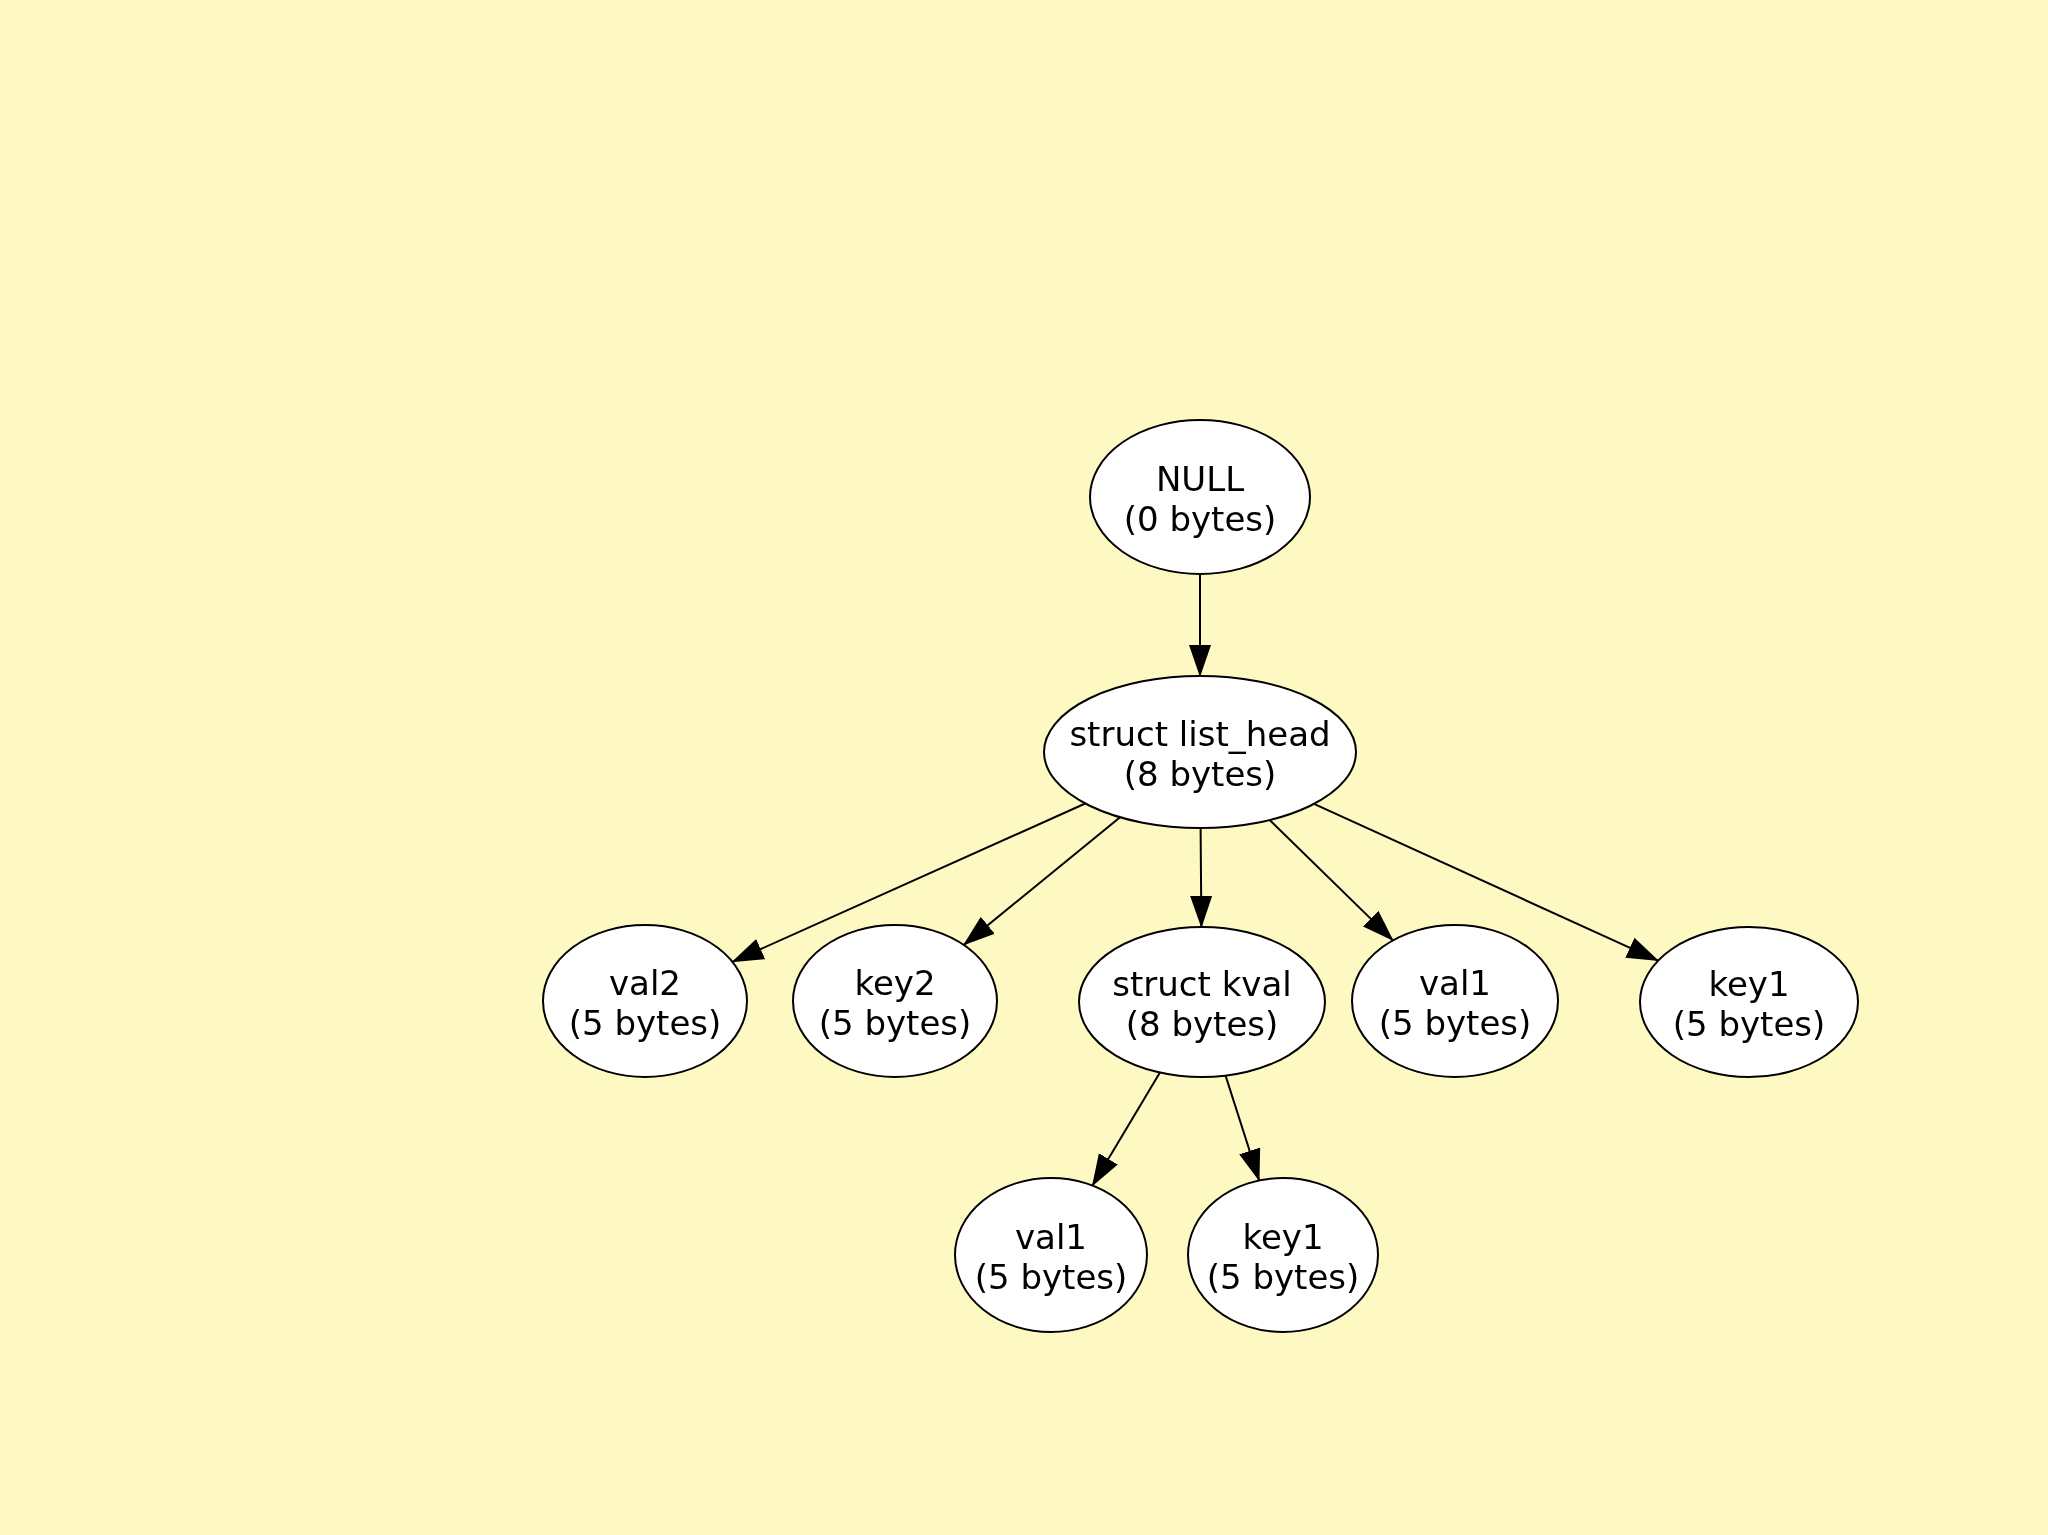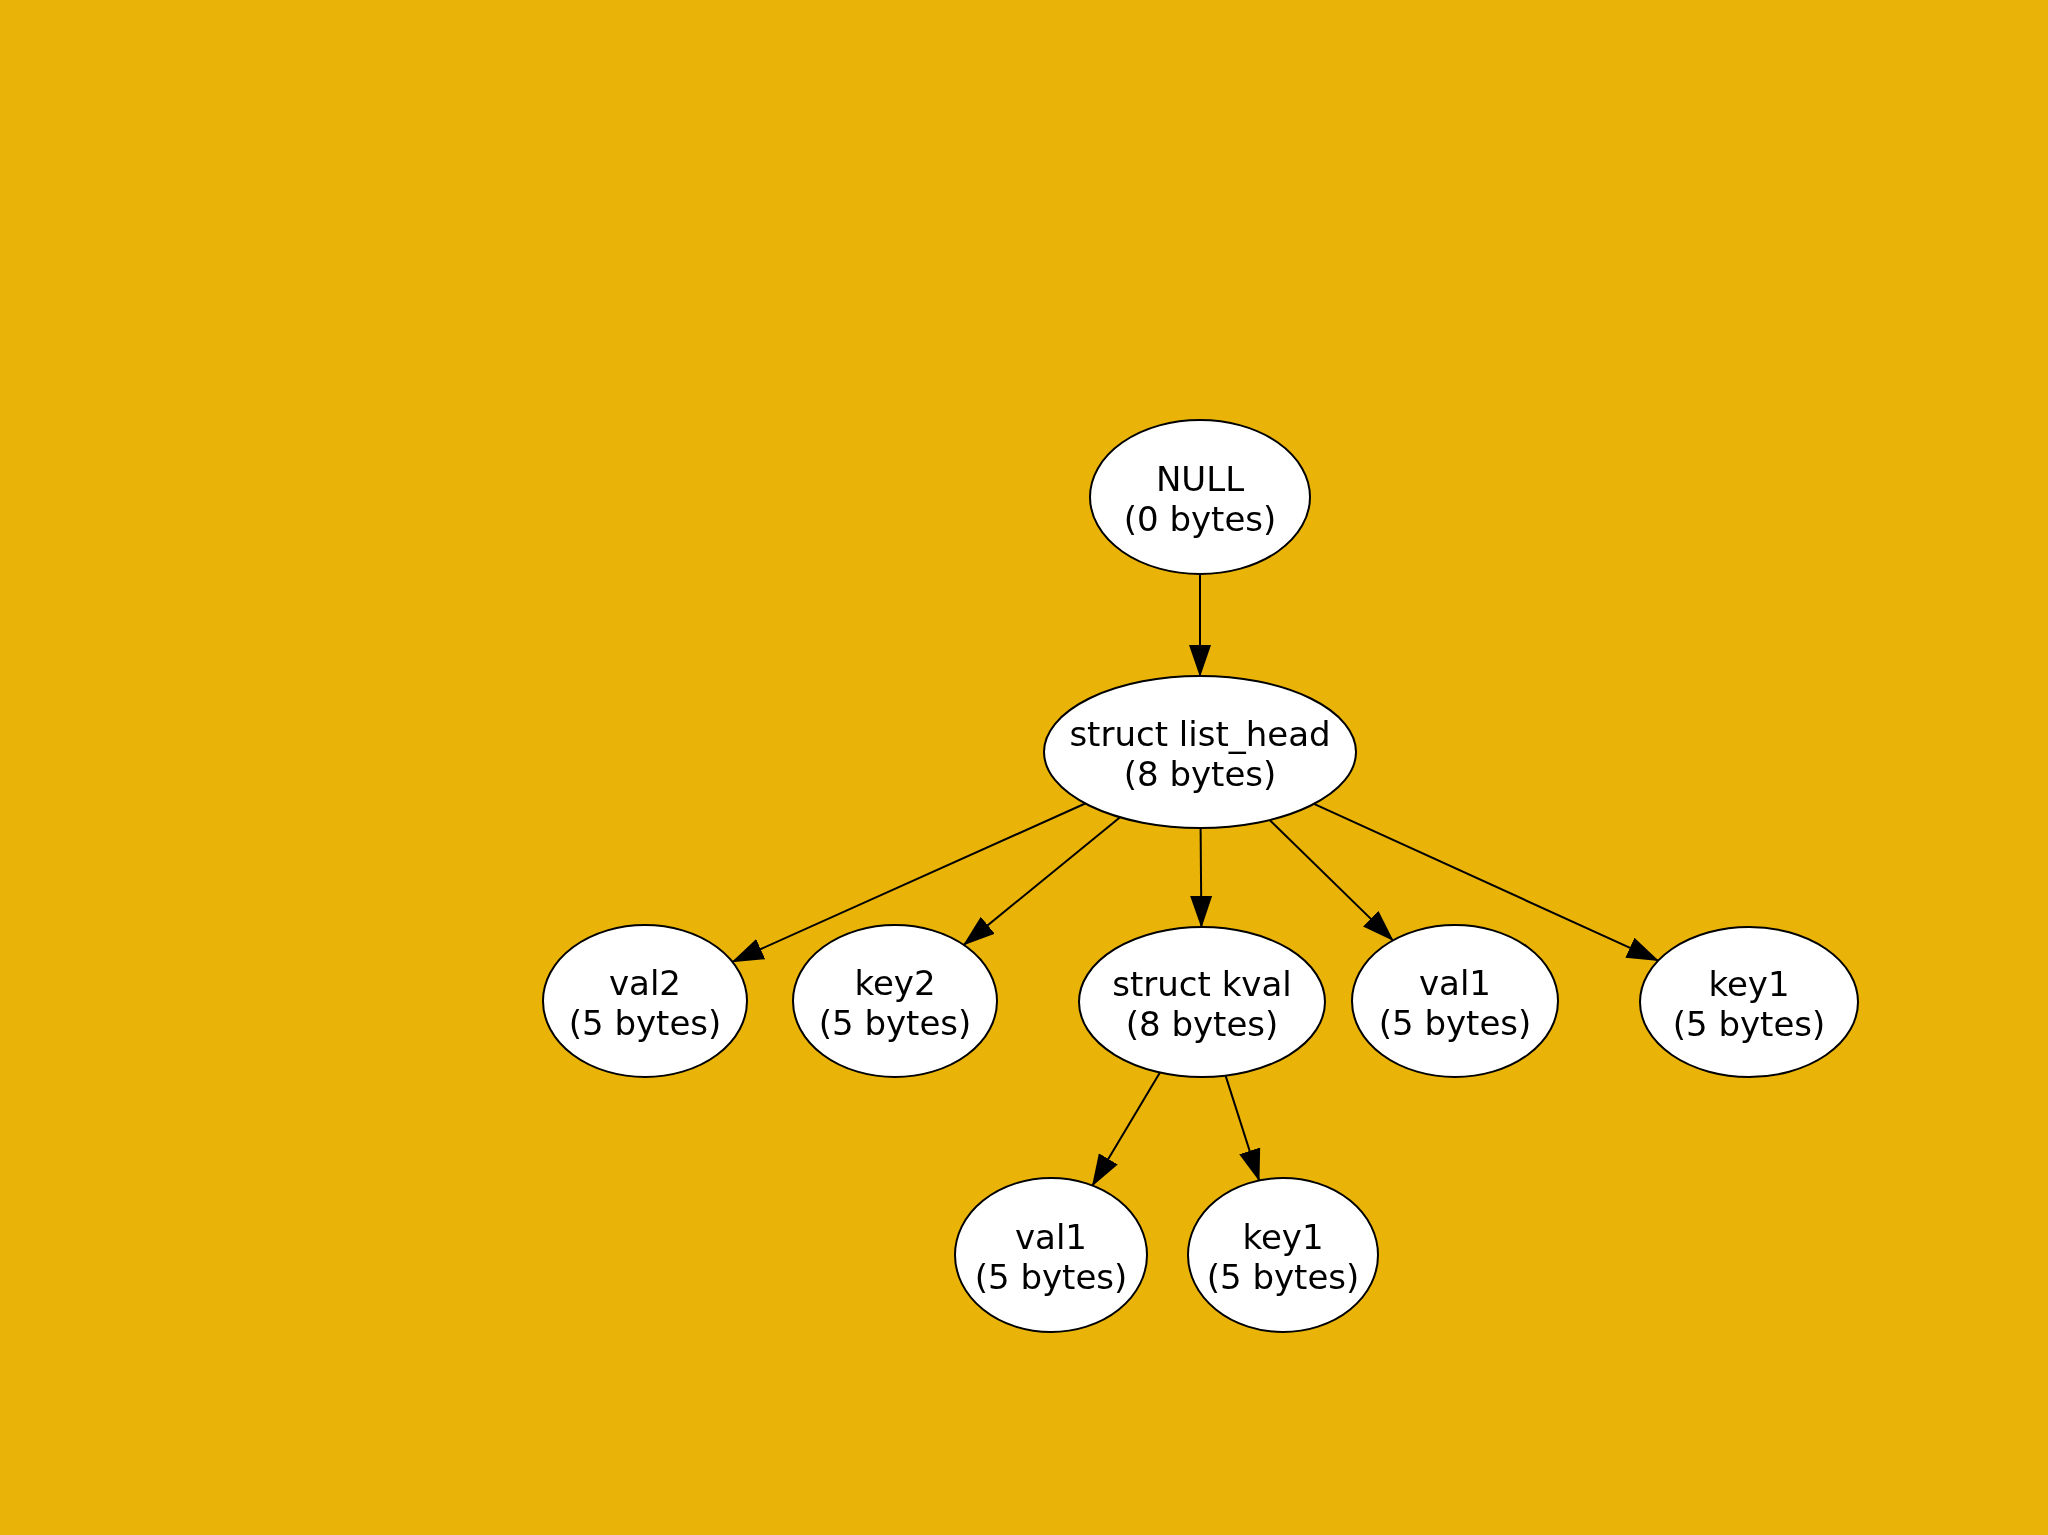--- a/index.html
+++ b/index.html
@@ -4,21 +4,21 @@
 <style>
   html, body {
     margin: 0;
     padding: 0;
     background: #ffffff;
   }
   #canvas-wrap {
     position: relative;
     width: 2048px;
     height: 1535px;
-    background: #eab308;
+    background: #fef9c3;
     overflow: hidden;
   }
   svg text {
     font-family: "DejaVu Sans", "Liberation Sans", sans-serif;
     font-size: 34px;
     text-anchor: middle;
   }
 </style>
 </head>
 <body>

